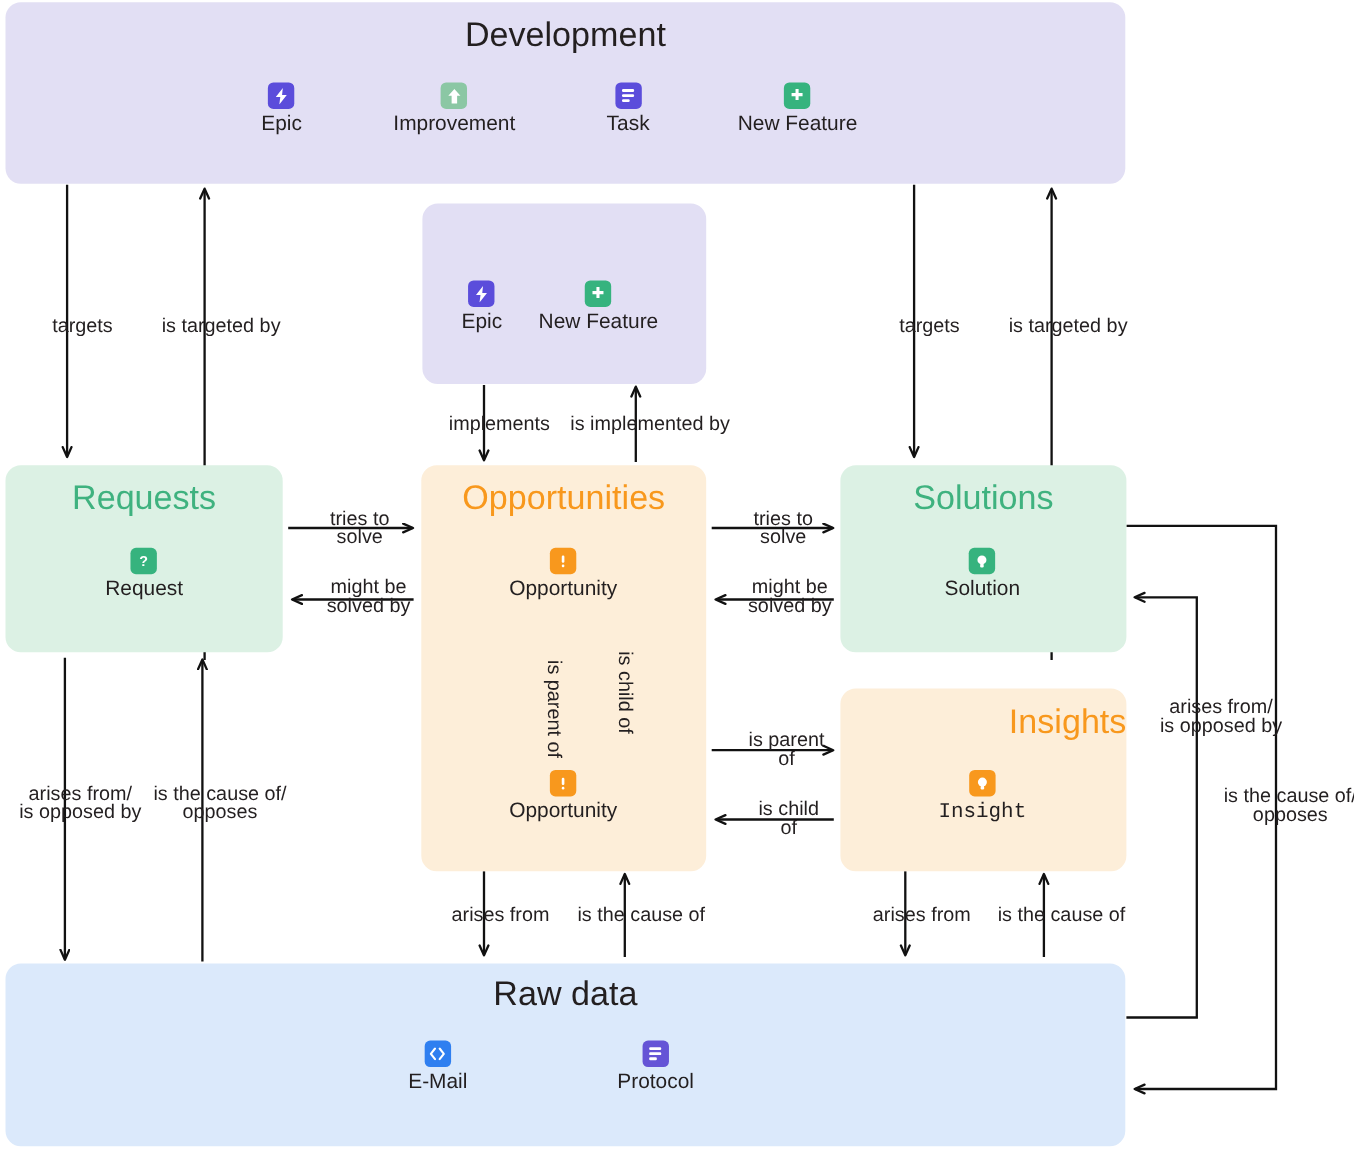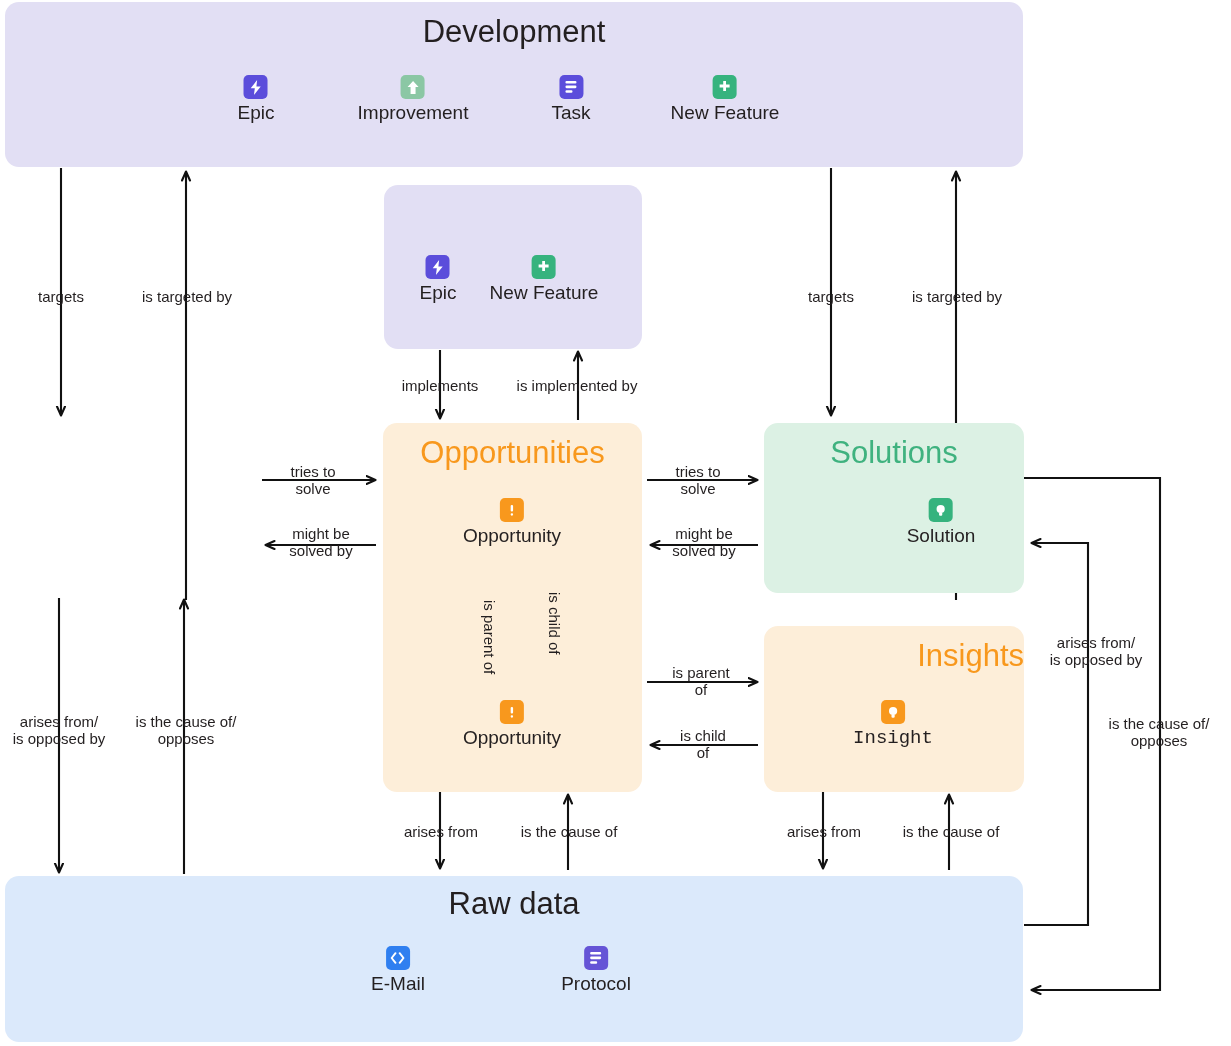--- a/index.html
+++ b/index.html
@@ -65,25 +65,26 @@
   .ic.purple { background: #5b4ddb; }
   .ic.green  { background: #36b37e; }
   .ic.greenl { background: #8bc7a4; }
   .ic.orange { background: #f8981d; }
   .ic.blue   { background: #2f7ff0; }
   .ic.indigo { background: #6554d6; }
 
   
   .lab {
     position: absolute;
-    font-size: 15px;
+    font-size: 18px;
     line-height: 17px;
     color: #231f20;
     white-space: pre;
     text-align: center;
+    margin-left: 14px;
   }
   .lab.right { text-align: left; }
   .lab.vert {
     writing-mode: vertical-rl;
     white-space: nowrap;
     text-align: left;
   }
   svg.wires {
     position: absolute; left: 0; top: 0;
     width: 1231px; height: 1046px;
@@ -189,20 +190,31 @@
     <div class="chip" style="left:160px; top:70px;">
       <span class="ic green">
         <svg width="14" height="14" viewBox="0 0 14 14">
             <path d="M5.6,1 h2.8 v3.6 h3.6 v2.8 h-3.6 v3.6 h-2.8 v-3.6 h-3.6 v-2.8 h3.6 z" fill="#fff"></path>
           </svg>
       </span>
       <span class="lb">New Feature</span>
     </div>
   </div>
 
+  <div class="group green" style="left:5px; top:423px; width:252px; height:170px;">
+    <div class="g-title t-green" style="top:12px;">Requests</div>
+    <div class="chip" style="left:126px; top:75px;">
+      <span class="ic green">
+        <svg width="14" height="15" viewBox="0 0 14 15">
+          <text x="7" y="12" text-anchor="middle" font-family="Liberation Sans, sans-serif" font-size="13" font-weight="bold" fill="#fff">?</text>
+        </svg>
+      </span>
+      <span class="lb">Request</span>
+    </div>
+  </div>
 
   <div class="group orange" style="left:383px; top:423px; width:259px; height:369px;">
     <div class="g-title t-orange" style="top:12px;">Opportunities</div>
     <div class="chip" style="left:129px; top:75px;">
       <span class="ic orange">
         <svg width="14" height="15" viewBox="0 0 14 15">
           <rect x="5.8" y="2" width="2.4" height="6.6" rx="1.1" fill="#fff"></rect>
           <rect x="5.8" y="10.2" width="2.4" height="2.5" rx="1.1" fill="#fff"></rect>
         </svg>
       </span>
@@ -214,21 +226,21 @@
           <rect x="5.8" y="2" width="2.4" height="6.6" rx="1.1" fill="#fff"></rect>
           <rect x="5.8" y="10.2" width="2.4" height="2.5" rx="1.1" fill="#fff"></rect>
         </svg>
       </span>
       <span class="lb">Opportunity</span>
     </div>
   </div>
 
   <div class="group green" style="left:764px; top:423px; width:260px; height:170px;padding-left:36px;">
     <div class="g-title t-green" style="top:12px;">Solutions</div>
-    <div class="chip" style="left:129px; top:75px;margin-left:48px;">
+    <div class="chip" style="left:129px; top:75px;">
       <span class="ic green">
         <svg width="14" height="15" viewBox="0 0 14 15">
           <circle cx="7" cy="6" r="4.1" fill="#fff"></circle>
           <rect x="5.4" y="9.4" width="3.2" height="3.4" rx="1.1" fill="#fff"></rect>
         </svg>
       </span>
       <span class="lb">Solution</span>
     </div>
   </div>
 

